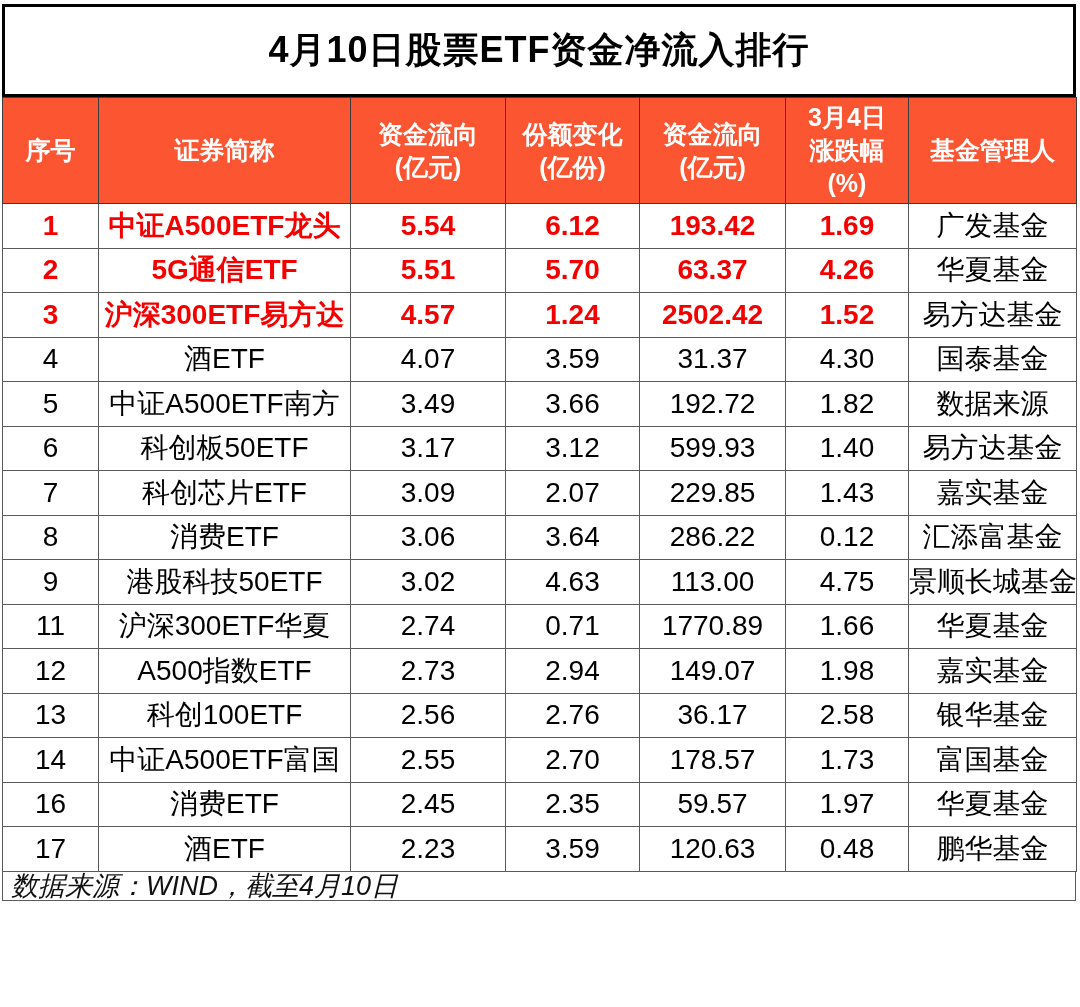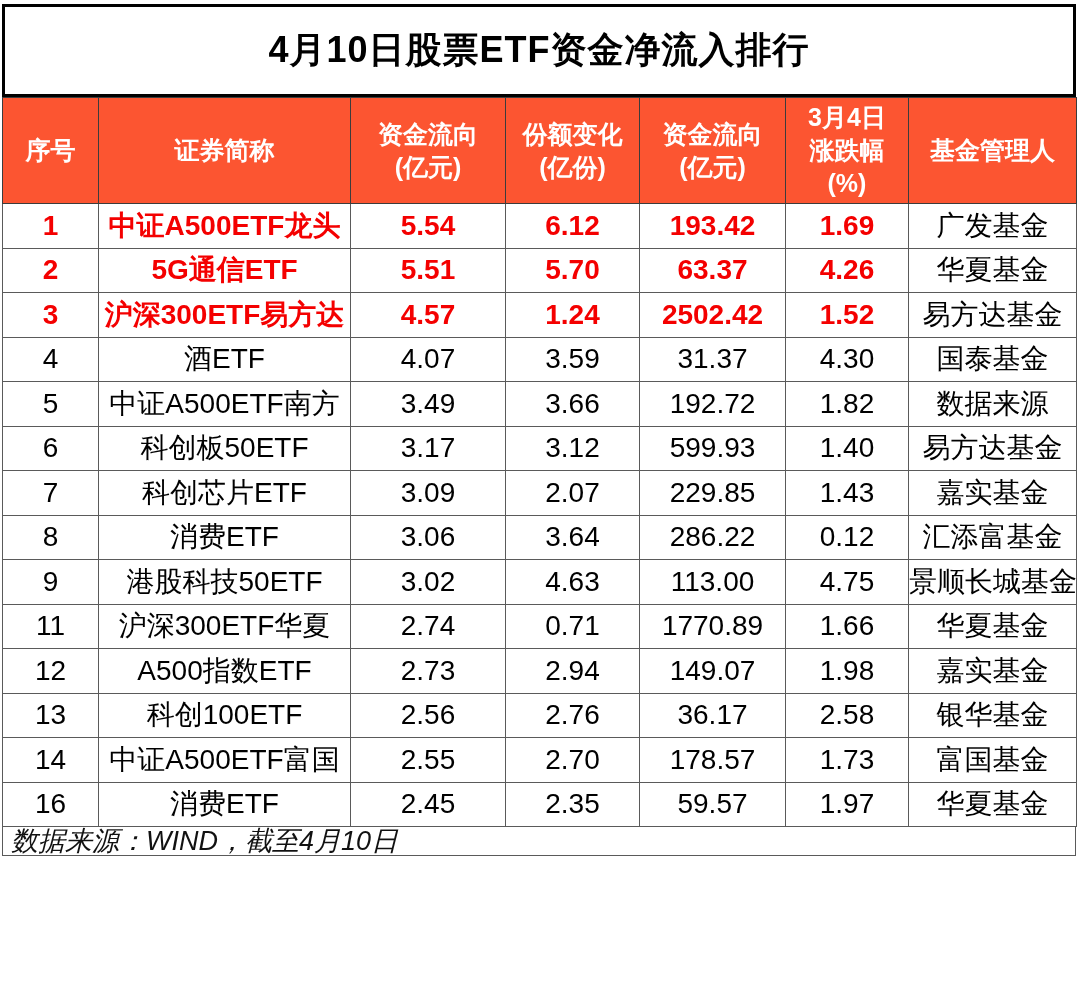--- a/index.html
+++ b/index.html
@@ -247,18 +247,27 @@
         </tr>
         <tr>
           <td>16</td>
           <td>消费ETF</td>
           <td>2.45</td>
           <td>2.35</td>
           <td>59.57</td>
           <td>1.97</td>
           <td class="manager">华夏基金</td>
         </tr>
+        <tr>
+          <td>17</td>
+          <td>酒ETF</td>
+          <td>2.23</td>
+          <td>3.59</td>
+          <td>120.63</td>
+          <td>0.48</td>
+          <td class="manager">鹏华基金</td>
+        </tr>
       </tbody>
   </table>
 
   <div class="footer-note">数据来源：WIND，截至4月10日</div>
 
 </div>
 
 </body></html>

